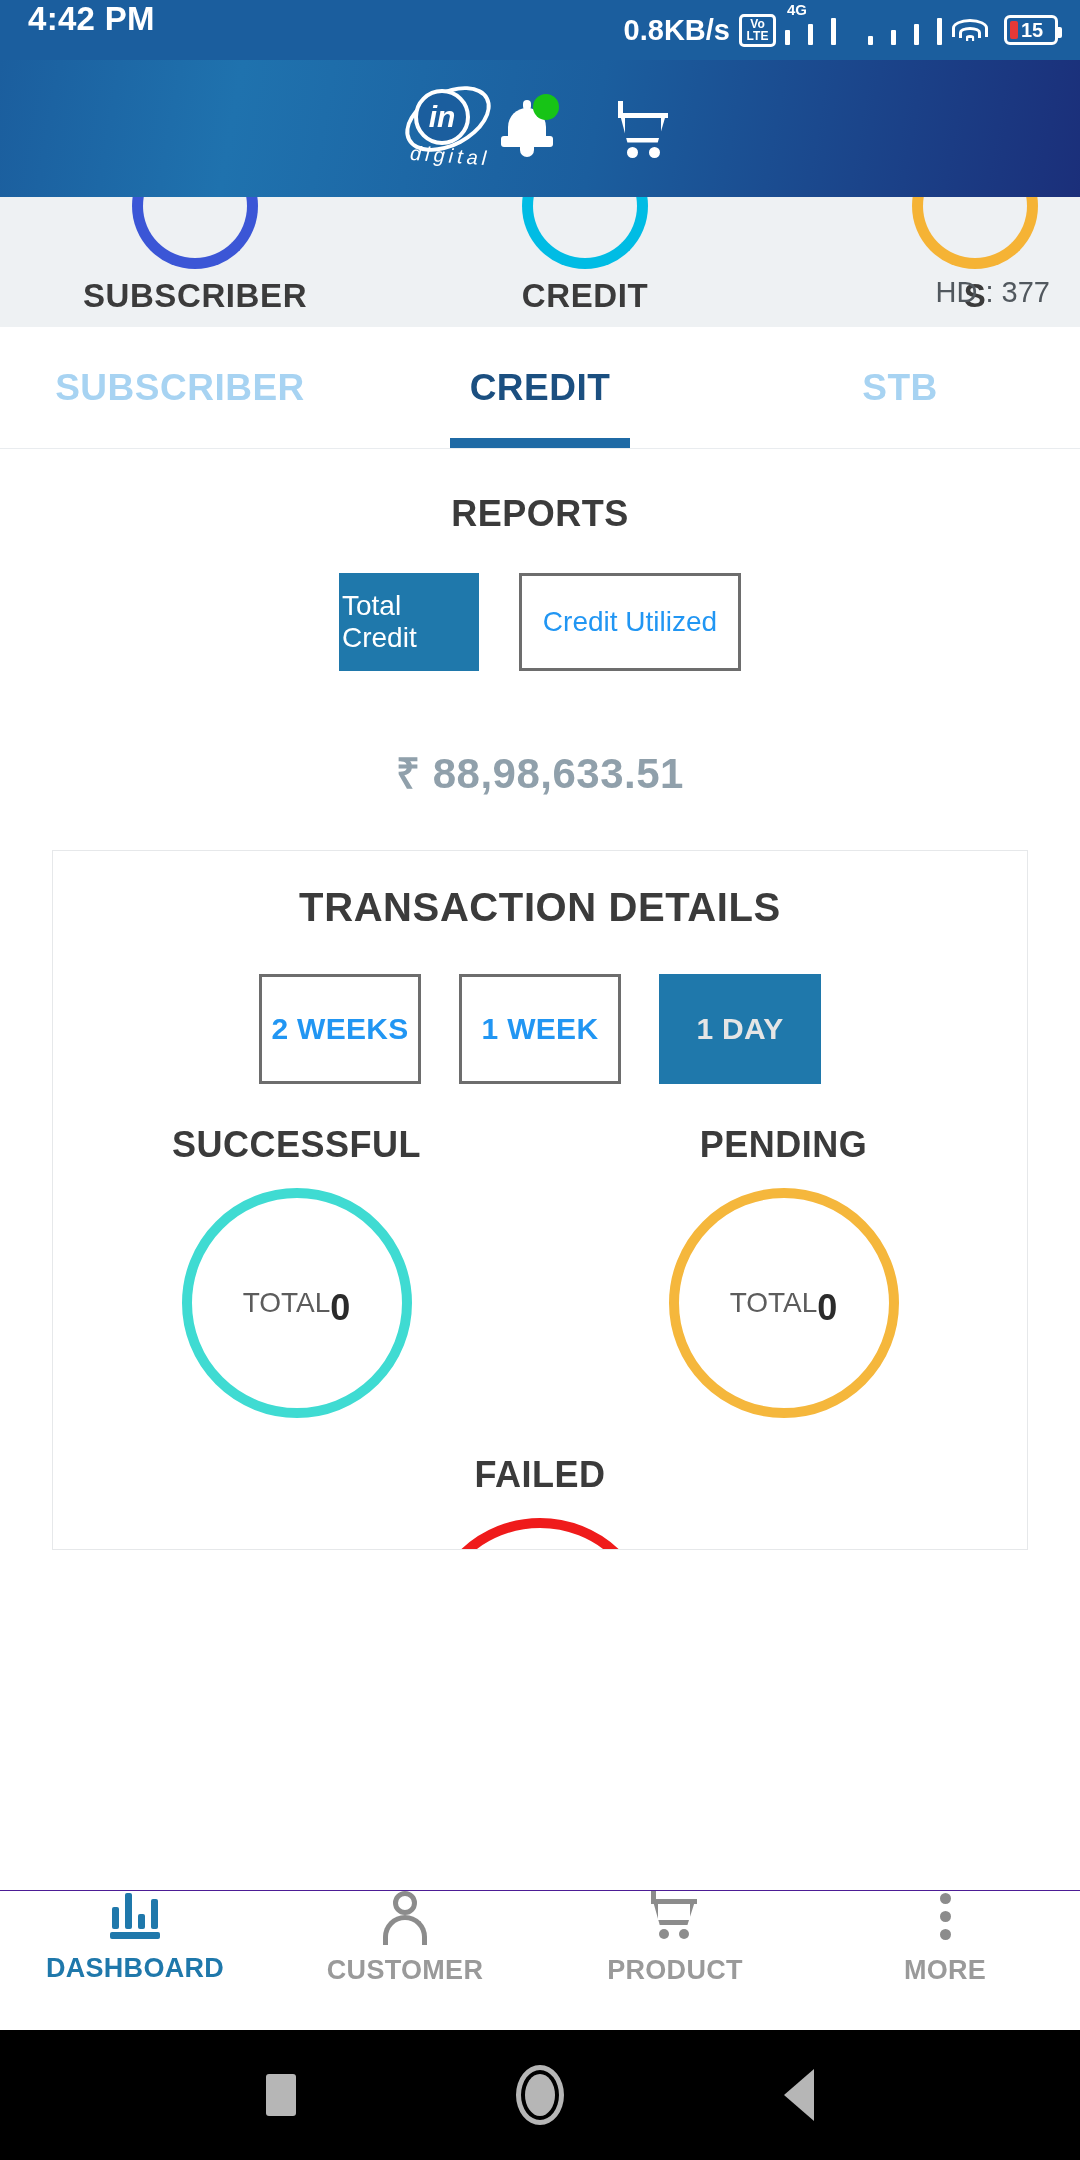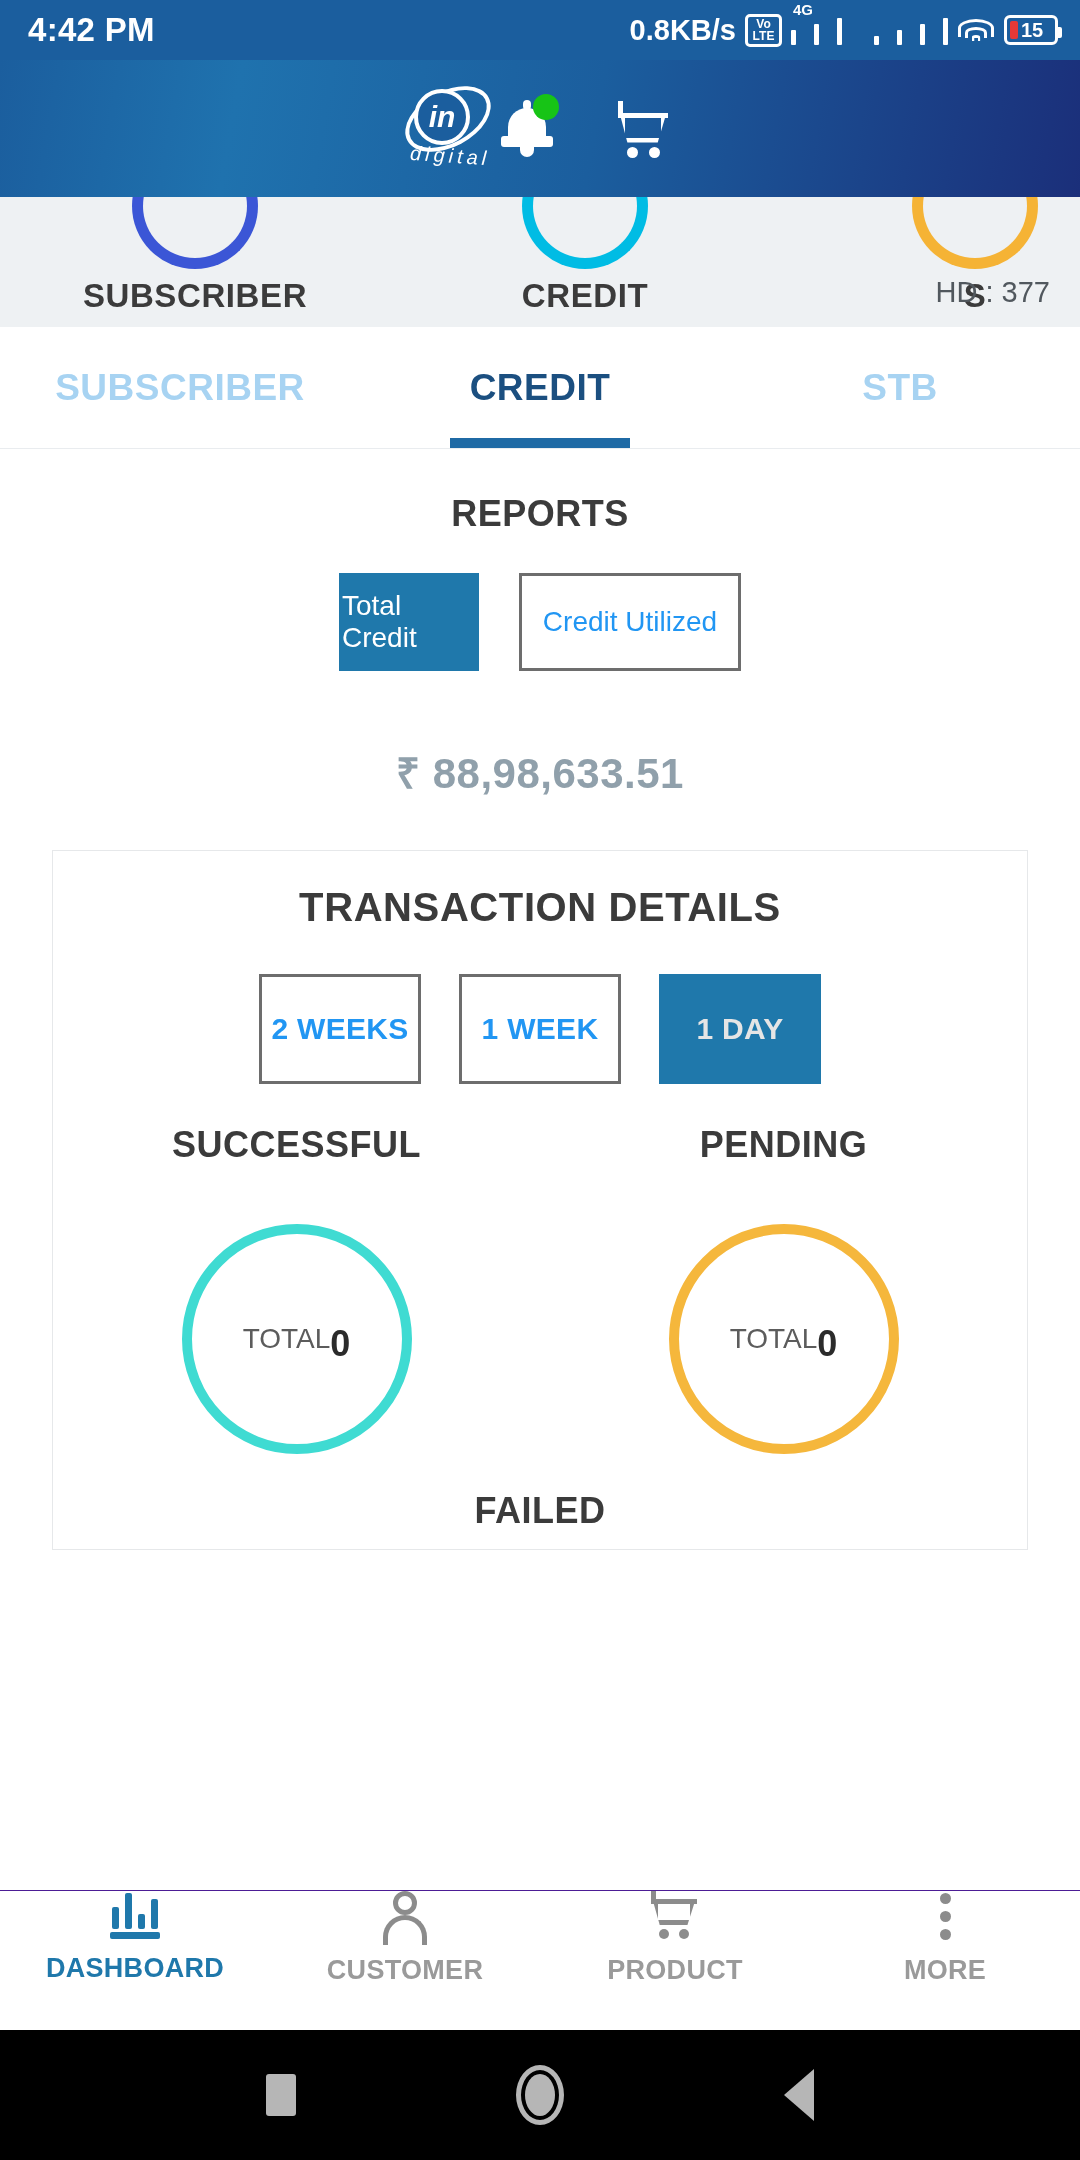--- a/index.html
+++ b/index.html
@@ -7,21 +7,21 @@
   body {
     font-family: "Liberation Sans", sans-serif;
     background:#ffffff;
     overflow:hidden;
     position:relative;
   }
 
   
   .statusbar{
     height:60px; background:#1b5e9e; color:#fff;
-    display:flex; align-items:center; justify-content:space-between;
+    display:flex; justify-content:space-between;
     padding:0 22px 0 28px;
   }
   .sb-time{ font-size:33px; font-weight:bold; letter-spacing:.3px; }
   .sb-right{ display:flex; align-items:center; gap:9px; }
   .sb-net{ font-size:29px; font-weight:bold; }
   .volte{
     border:3px solid #fff; border-radius:5px; width:37px; height:33px;
     display:flex; flex-direction:column; align-items:center; justify-content:center;
     line-height:1; font-size:12px; font-weight:bold; color:#fff;
   }
@@ -34,21 +34,21 @@
   .wifi{ width:38px; height:30px; position:relative; }
   .wifi span{
     position:absolute; left:50%; transform:translateX(-50%);
     border:3.5px solid #fff; border-bottom:none; border-radius:50% 50% 0 0;
   }
   .wifi .w1{ width:36px; height:18px; top:4px; }
   .wifi .w2{ width:22px; height:11px; top:12px; }
   .wifi .w3{ width:9px;  height:6px;  top:20px; }
   .batt{
     width:54px; height:30px; border:3.5px solid #fff; border-radius:6px;
-    display:flex; align-items:center; padding:3px; position:relative;
+    display:flex; align-items:center; padding:3px; position:relative;margin-left:6px;
   }
   .batt:after{ content:""; position:absolute; right:-7px; top:9px; width:4px; height:11px;
     background:#fff; border-radius:0 2px 2px 0; }
   .batt .fill{ width:8px; height:100%; background:#e53935; border-radius:2px; }
   .batt .num{ font-size:20px; font-weight:bold; margin-left:3px; }
 
   
   .appbar{
     height:137px;
     background:linear-gradient(100deg,#1b5e9e 0%,#1f72ae 22%,#1b5e9e 55%,#1b2f7a 100%);
@@ -165,21 +165,21 @@
   }
   .filters{ display:flex; justify-content:center; gap:38px; margin-top:44px; }
   .filt{
     width:162px; height:110px; display:flex; align-items:center; justify-content:center;
     border:3px solid #6d6d6d; background:#fff; color:#2196f3;
     font-size:30px; font-weight:bold; letter-spacing:.3px;
   }
   .filt.sel{ background:#1f78ab; border-color:#1f78ab; color:#e5e5e5; }
 
   .donut-row{ display:flex; justify-content:space-around; margin-top:40px; }
-  .donut-cell{ display:flex; flex-direction:column; align-items:center; width:440px;gap:36px; }
+  .donut-cell{ display:flex; flex-direction:column; align-items:center; width:440px; }
   .donut-label{ font-size:36px; font-weight:bold; color:#3b3b3b; letter-spacing:.5px; }
   .donut{
     margin-top:22px; width:230px; height:230px; border-radius:50%;
     border:10px solid var(--ring);
     display:flex; flex-direction:row; align-items:center; justify-content:center;
   }
   .donut .t{ font-size:28px; color:#5c5c5c; }
   .donut .v{ font-size:36px; font-weight:bold; color:#2b2b2b; margin-top:10px; }
 
   .failed-wrap{ margin-top:36px; display:flex; flex-direction:column; align-items:center; }

